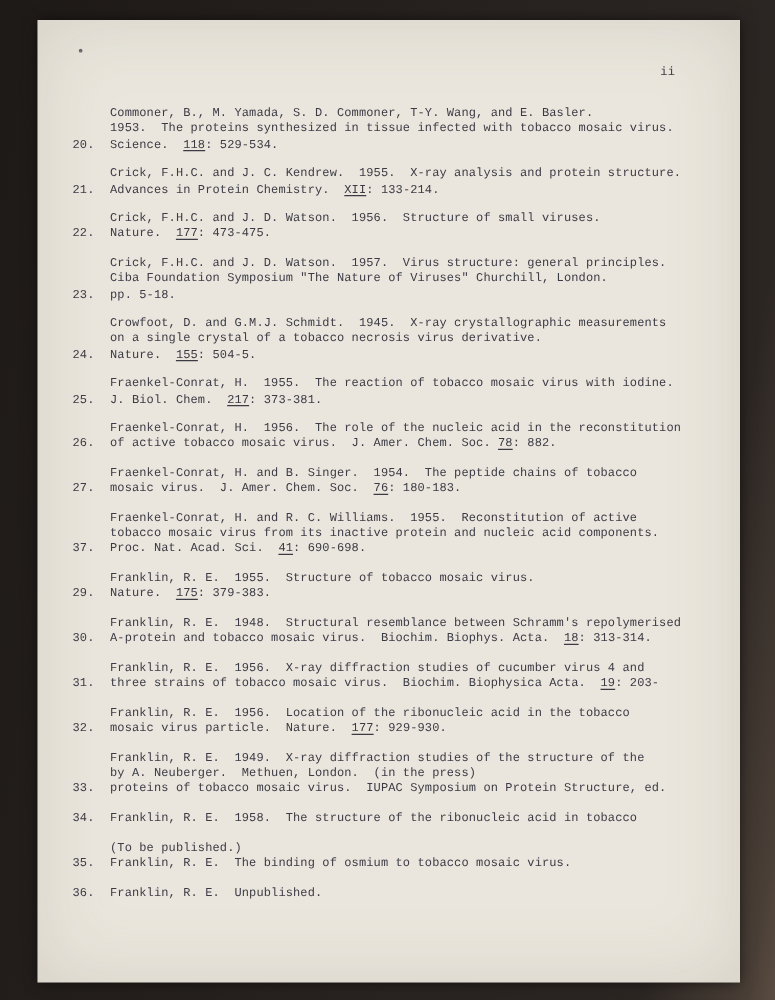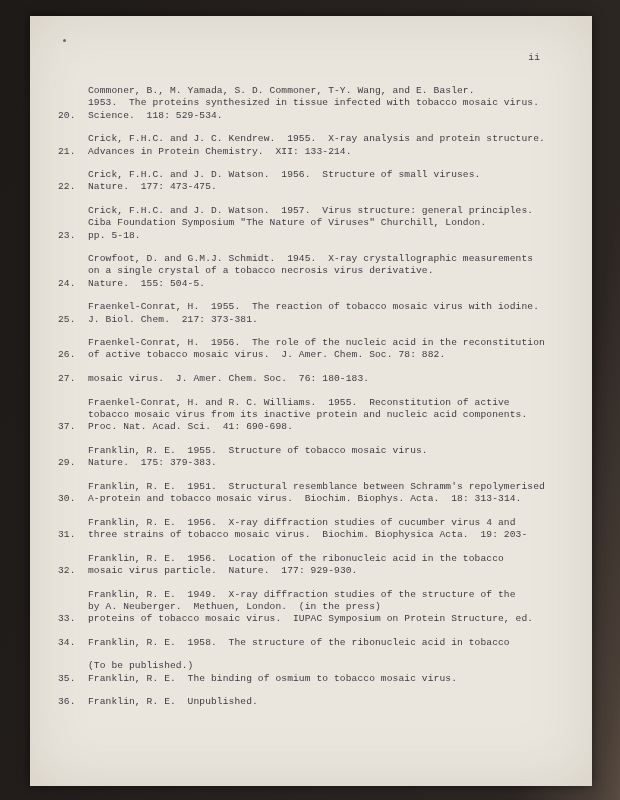--- a/index.html
+++ b/index.html
@@ -60,20 +60,21 @@
     min-width: 0;
   }
   .line {
     white-space: pre-wrap;
   }
   .line.right {
     text-align: right;
     padding-right: 40px;
   }
   .vol {
+    text-decoration: underline;
     text-underline-offset: 2px;
   }
 </style>
 </head>
 <body>
 
 <div class="frame">
   <div class="paper">
     <div class="speck"></div>
     <div class="page-header">
@@ -128,20 +129,21 @@
         <div class="entry">
           <div class="num">26.</div>
           <div class="body">
             <div class="line">Fraenkel-Conrat, H.  1956.  The role of the nucleic acid in the reconstitution</div>
             <div class="line">of active tobacco mosaic virus.  J. Amer. Chem. Soc. <span class="vol">78</span>: 882.</div>
           </div>
         </div>
         <div class="entry">
           <div class="num">27.</div>
           <div class="body">
+            <div class="line">Fraenkel-Conrat, H. and B. Singer.  1954.  The peptide chains of tobacco</div>
             <div class="line">mosaic virus.  J. Amer. Chem. Soc.  <span class="vol">76</span>: 180-183.</div>
           </div>
         </div>
         <div class="entry">
           <div class="num">37.</div>
           <div class="body">
             <div class="line">Fraenkel-Conrat, H. and R. C. Williams.  1955.  Reconstitution of active</div>
             <div class="line">tobacco mosaic virus from its inactive protein and nucleic acid components.</div>
             <div class="line">Proc. Nat. Acad. Sci.  <span class="vol">41</span>: 690-698.</div>
           </div>
@@ -149,21 +151,21 @@
         <div class="entry">
           <div class="num">29.</div>
           <div class="body">
             <div class="line">Franklin, R. E.  1955.  Structure of tobacco mosaic virus.</div>
             <div class="line">Nature.  <span class="vol">175</span>: 379-383.</div>
           </div>
         </div>
         <div class="entry">
           <div class="num">30.</div>
           <div class="body">
-            <div class="line">Franklin, R. E.  1951.  Structural resemblance between Schramm's repolymerised</div>
+            <div class="line">Franklin, R. E.  1948.  Structural resemblance between Schramm's repolymerised</div>
             <div class="line">A-protein and tobacco mosaic virus.  Biochim. Biophys. Acta.  <span class="vol">18</span>: 313-314.</div>
           </div>
         </div>
         <div class="entry">
           <div class="num">31.</div>
           <div class="body">
             <div class="line">Franklin, R. E.  1956.  X-ray diffraction studies of cucumber virus 4 and</div>
             <div class="line">three strains of tobacco mosaic virus.  Biochim. Biophysica Acta.  <span class="vol">19</span>: 203-</div>
           </div>
         </div>

